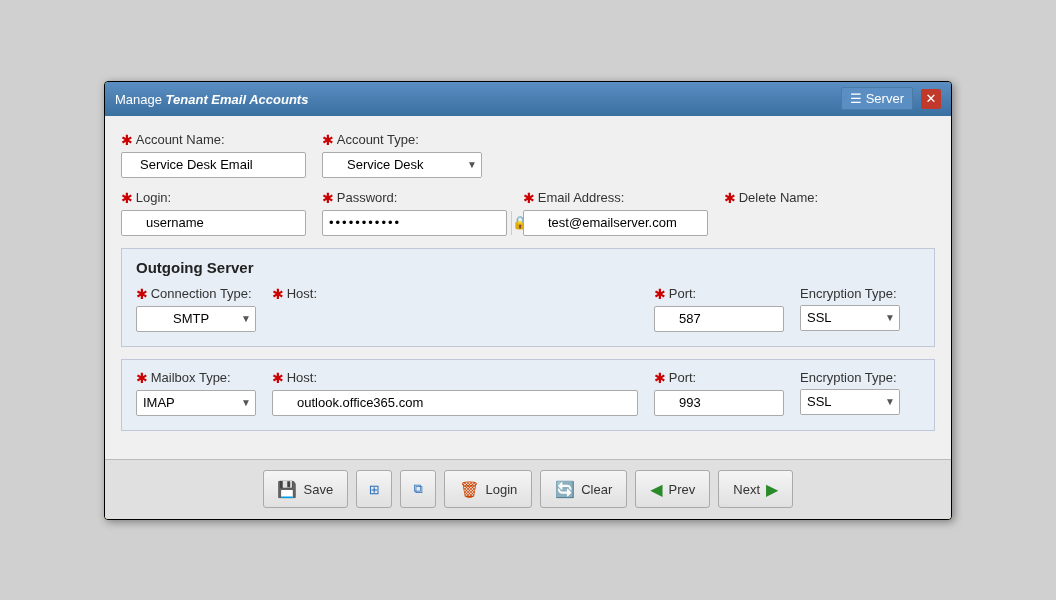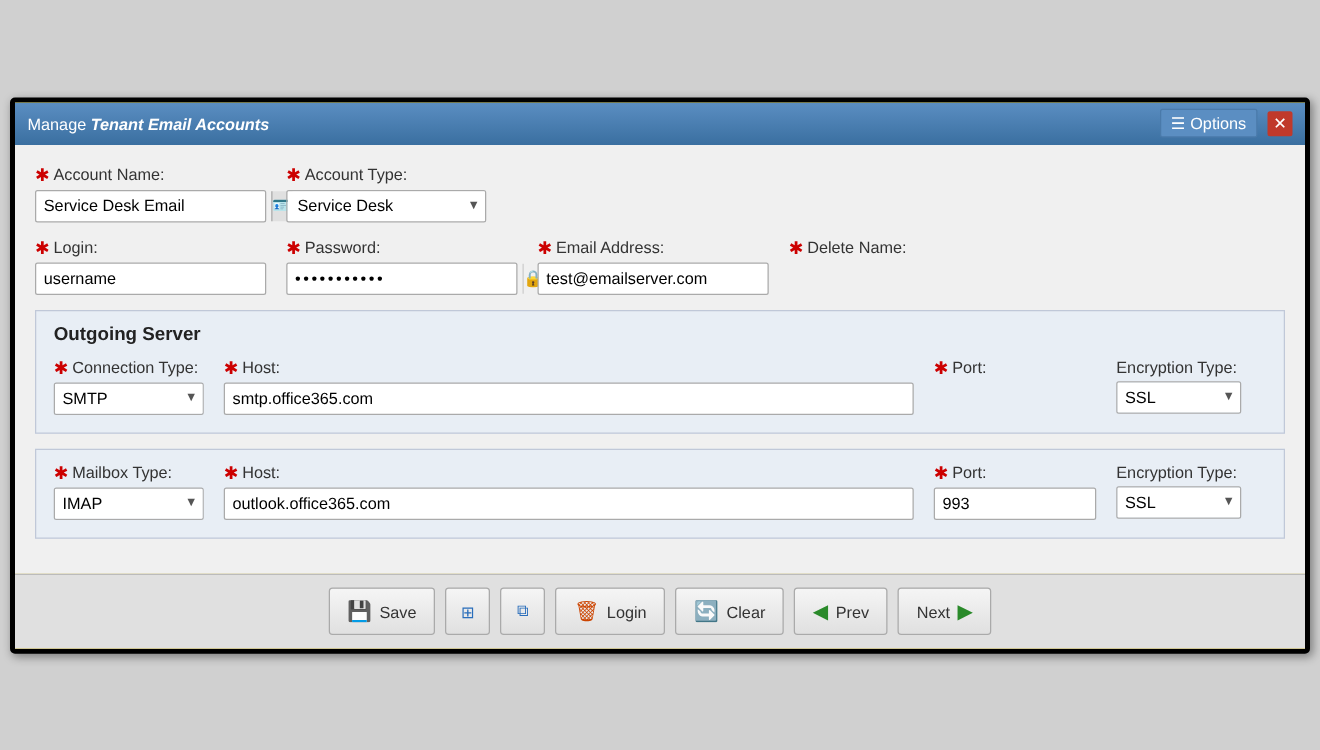--- a/index.html
+++ b/index.html
@@ -8,23 +8,23 @@
       background: #d0d0d0;
       display: flex;
       justify-content: center;
       align-items: center;
       width: 1056px;
       height: 600px;
       overflow: hidden;
     }
 
     .window {
-      width: 1040px;
-      background: #fde047;
-      border: 4px solid #000000;
+      width: 848px;
+      background: #bef264;
+      border: 1px solid #000000;
       border-radius: 4px;
       overflow: hidden;
       box-shadow: 2px 2px 8px rgba(0,0,0,0.4);
     }
 
     .title-bar {
       background: linear-gradient(to bottom, #5b8ec2, #3a6fa0);
       color: white;
       display: flex;
       align-items: center;
@@ -103,34 +103,35 @@
       color: #333;
     }
 
     .required-star {
       color: #cc0000;
       font-size: 14px;
     }
 
     .form-input {
       border: 1px solid #aaa;
-      padding: 4px 6px;
+      padding: 4px 24px;
       border-radius: 2px;
       background: white;
       height: 26px;
       font-size: 13px;
     }
 
     .input-with-icon {
       display: flex;
       align-items: center;
       border: 1px solid #aaa;
       background: white;
       border-radius: 2px;
       height: 26px;
+      padding-left: 12px;
     }
 
     .input-with-icon input {
       border: none;
       outline: none;
       padding: 4px 6px;
       font-size: 13px;
       height: 100%;
       flex: 1;
       background: transparent;
@@ -294,21 +295,21 @@
 
 <div class="window">
 
   <div class="title-bar">
     <div class="title-bar-left">
       <span>Manage </span><em>Tenant Email Accounts</em>
     </div>
     <div class="title-bar-right">
       <button class="options-btn">
         <span>☰</span>
-        <span>Options</span>
+        <span>Server</span>
       </button>
       <button class="close-btn">
         <span>✕</span>
       </button>
     </div>
   </div>
 
   <div class="content">
 
     <div class="form-row">
@@ -323,21 +324,21 @@
             <span>🪪</span>
           </div>
         </div>
       </div>
       <div class="form-group account-type-group">
         <div class="form-label">
           <span class="required-star">✱</span>
           <span>Account Type:</span>
         </div>
         <div class="select-wrapper">
-          <select class="form-select" style="padding-left:8px;">
+          <select class="form-select" style="padding-left:24px;">
             <option>Service Desk</option>
             <option>Notification</option>
             <option>Other</option>
           </select>
           <span class="select-arrow">▼</span>
         </div>
       </div>
     </div>
 
     <div class="form-row">
@@ -376,40 +377,40 @@
     </div>
 
     <div class="section-box">
       <div class="section-title">Outgoing Server</div>
       <div class="form-row" style="margin-bottom:0;">
         <div class="form-group conn-type-group">
           <div class="form-label">
             <span class="required-star">✱</span>
             <span>Connection Type:</span>
           </div>
-          <div class="select-wrapper" style="width:120px;">
+          <div class="select-wrapper" style="width:120px;padding-left:30px;">
             <select class="form-select" style="padding-left:6px;">
               <option>SMTP</option>
               <option>SMTPS</option>
             </select>
             <span class="select-arrow">▼</span>
           </div>
         </div>
         <div class="form-group" style="flex:1;">
           <div class="form-label">
             <span class="required-star">✱</span>
             <span>Host:</span>
           </div>
-          <input type="text" class="form-input" value="smtp.office365.com" style="width: 100%;">
         </div>
         <div class="form-group port-group">
           <div class="form-label">
             <span class="required-star">✱</span>
             <span>Port:</span>
           </div>
+          <input type="text" class="form-input" value="587" style="width: 130px;">
         </div>
         <div class="form-group enc-group">
           <div class="form-label">
             <span>Encryption Type:</span>
           </div>
           <div class="select-wrapper" style="width:100px;">
             <select class="form-select" style="padding-left:6px;">
               <option>SSL</option>
               <option>TLS</option>
               <option>None</option>

